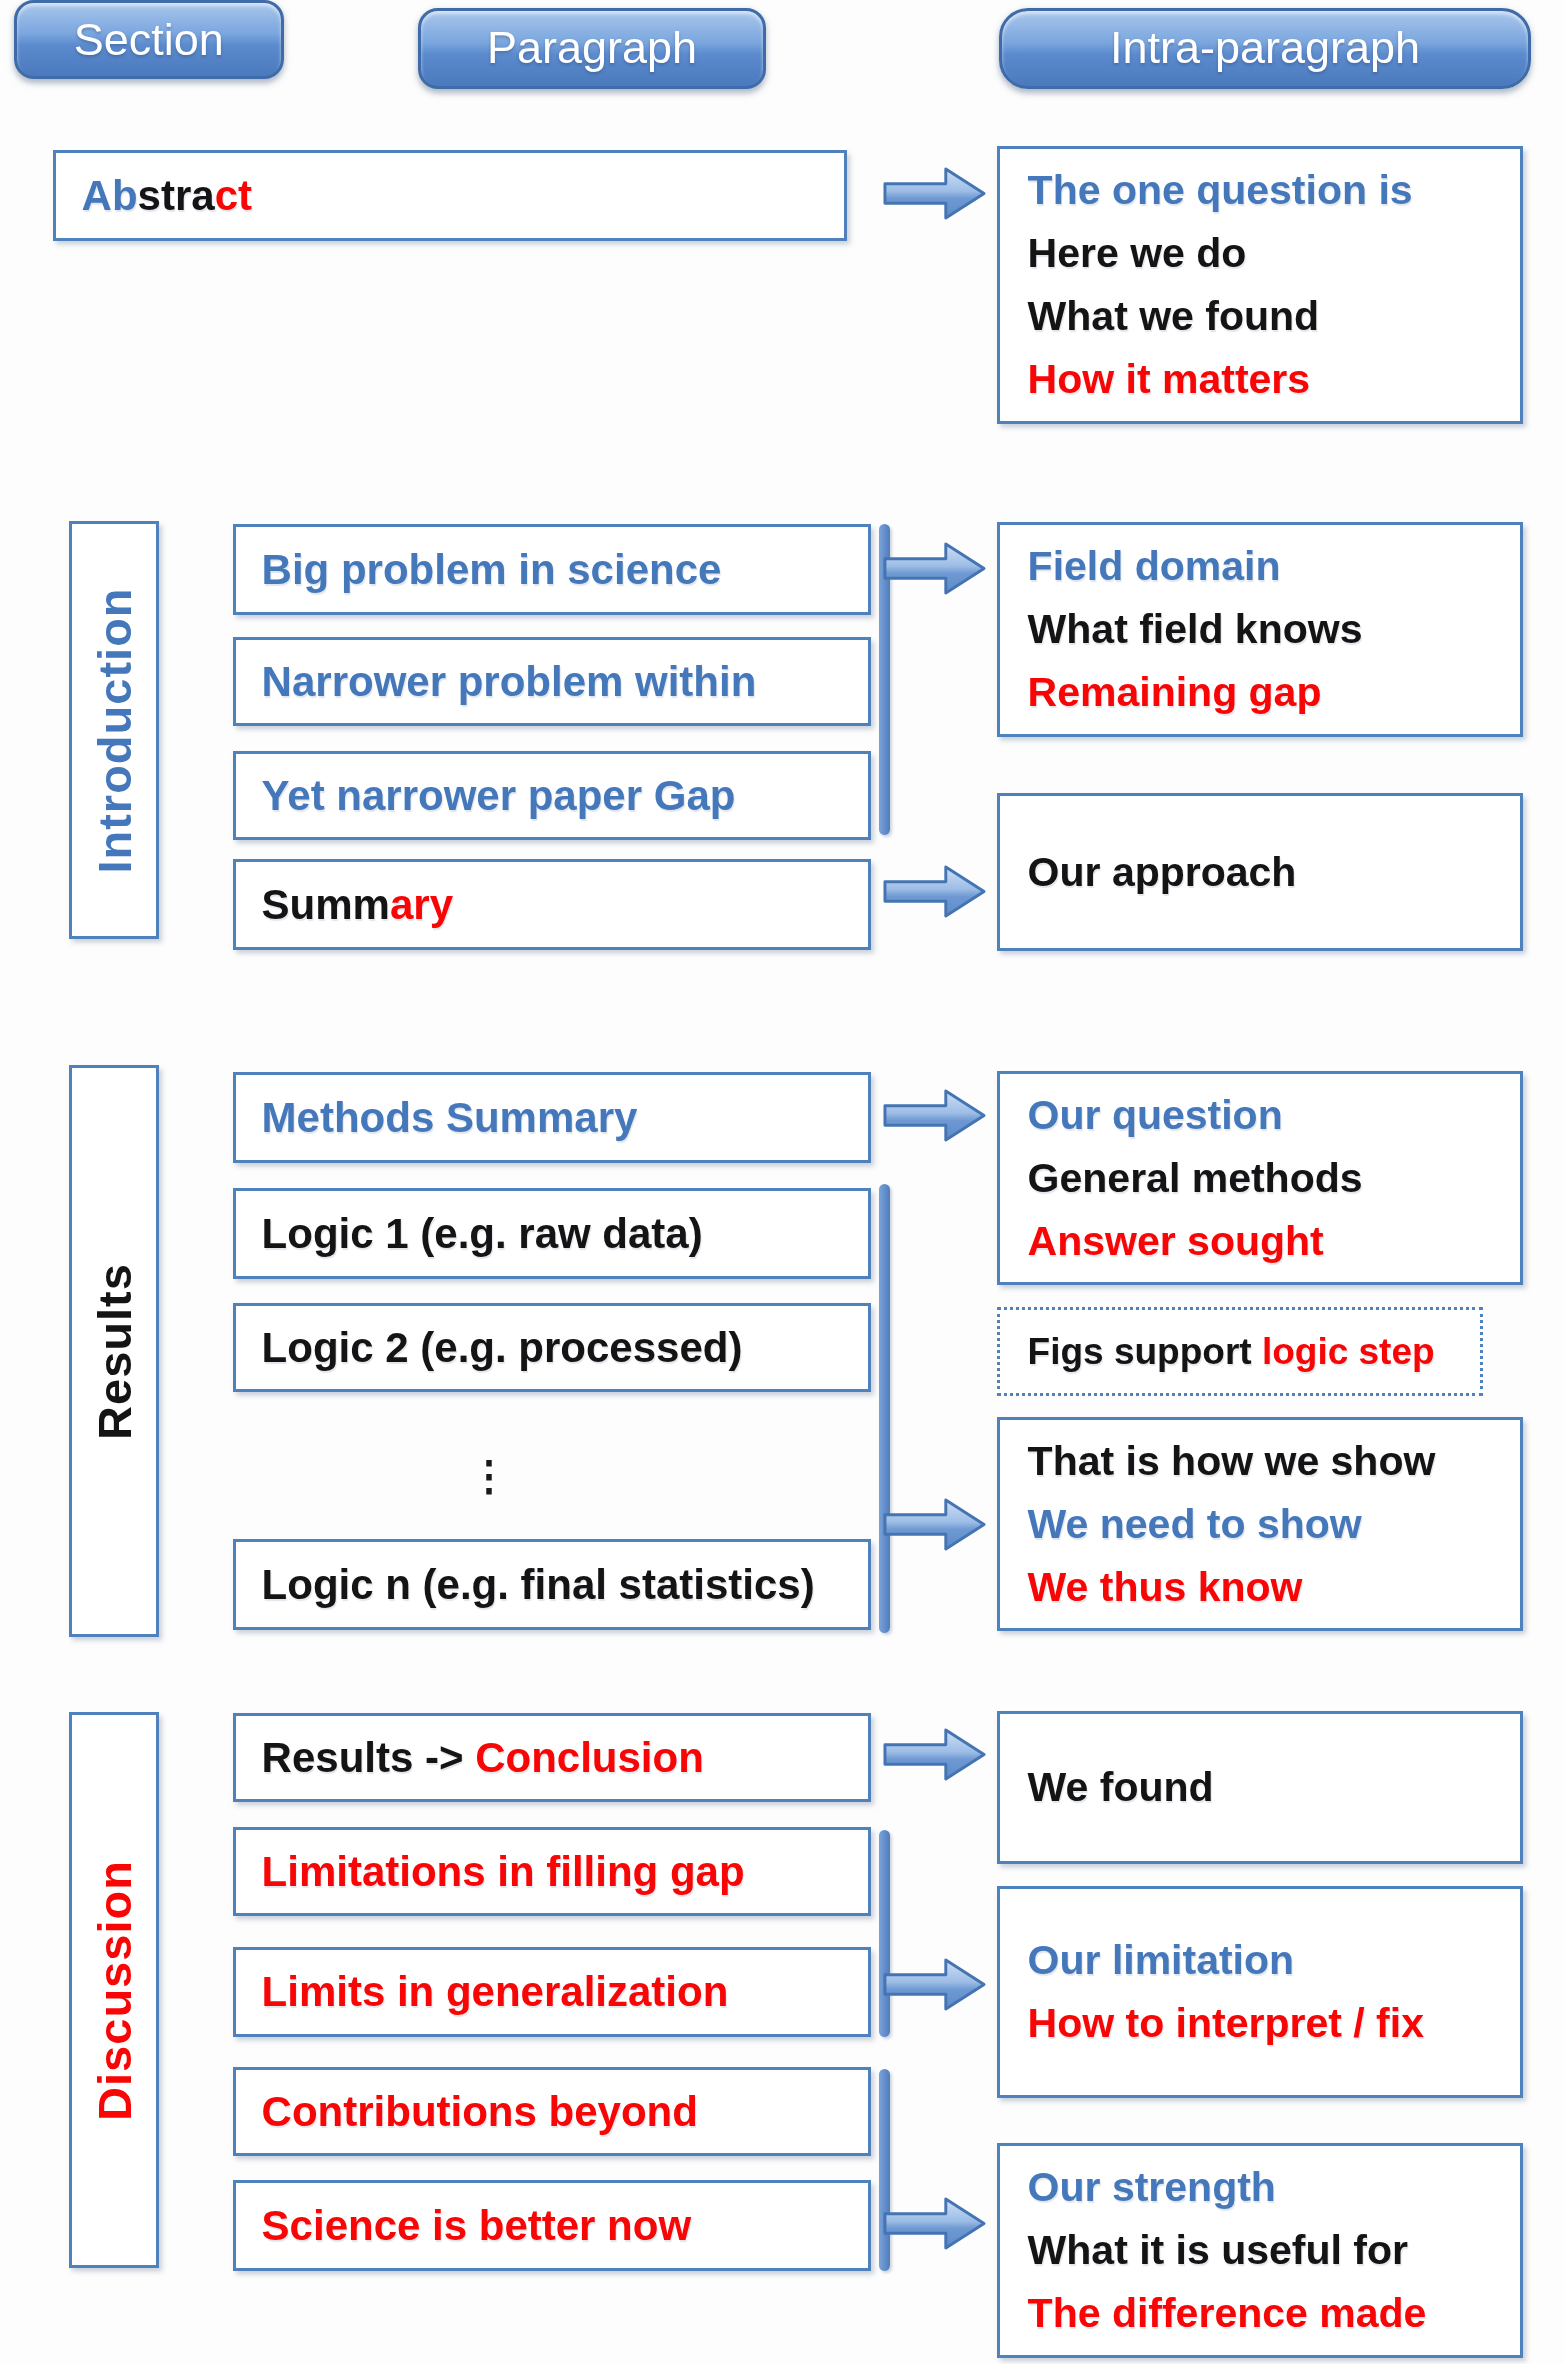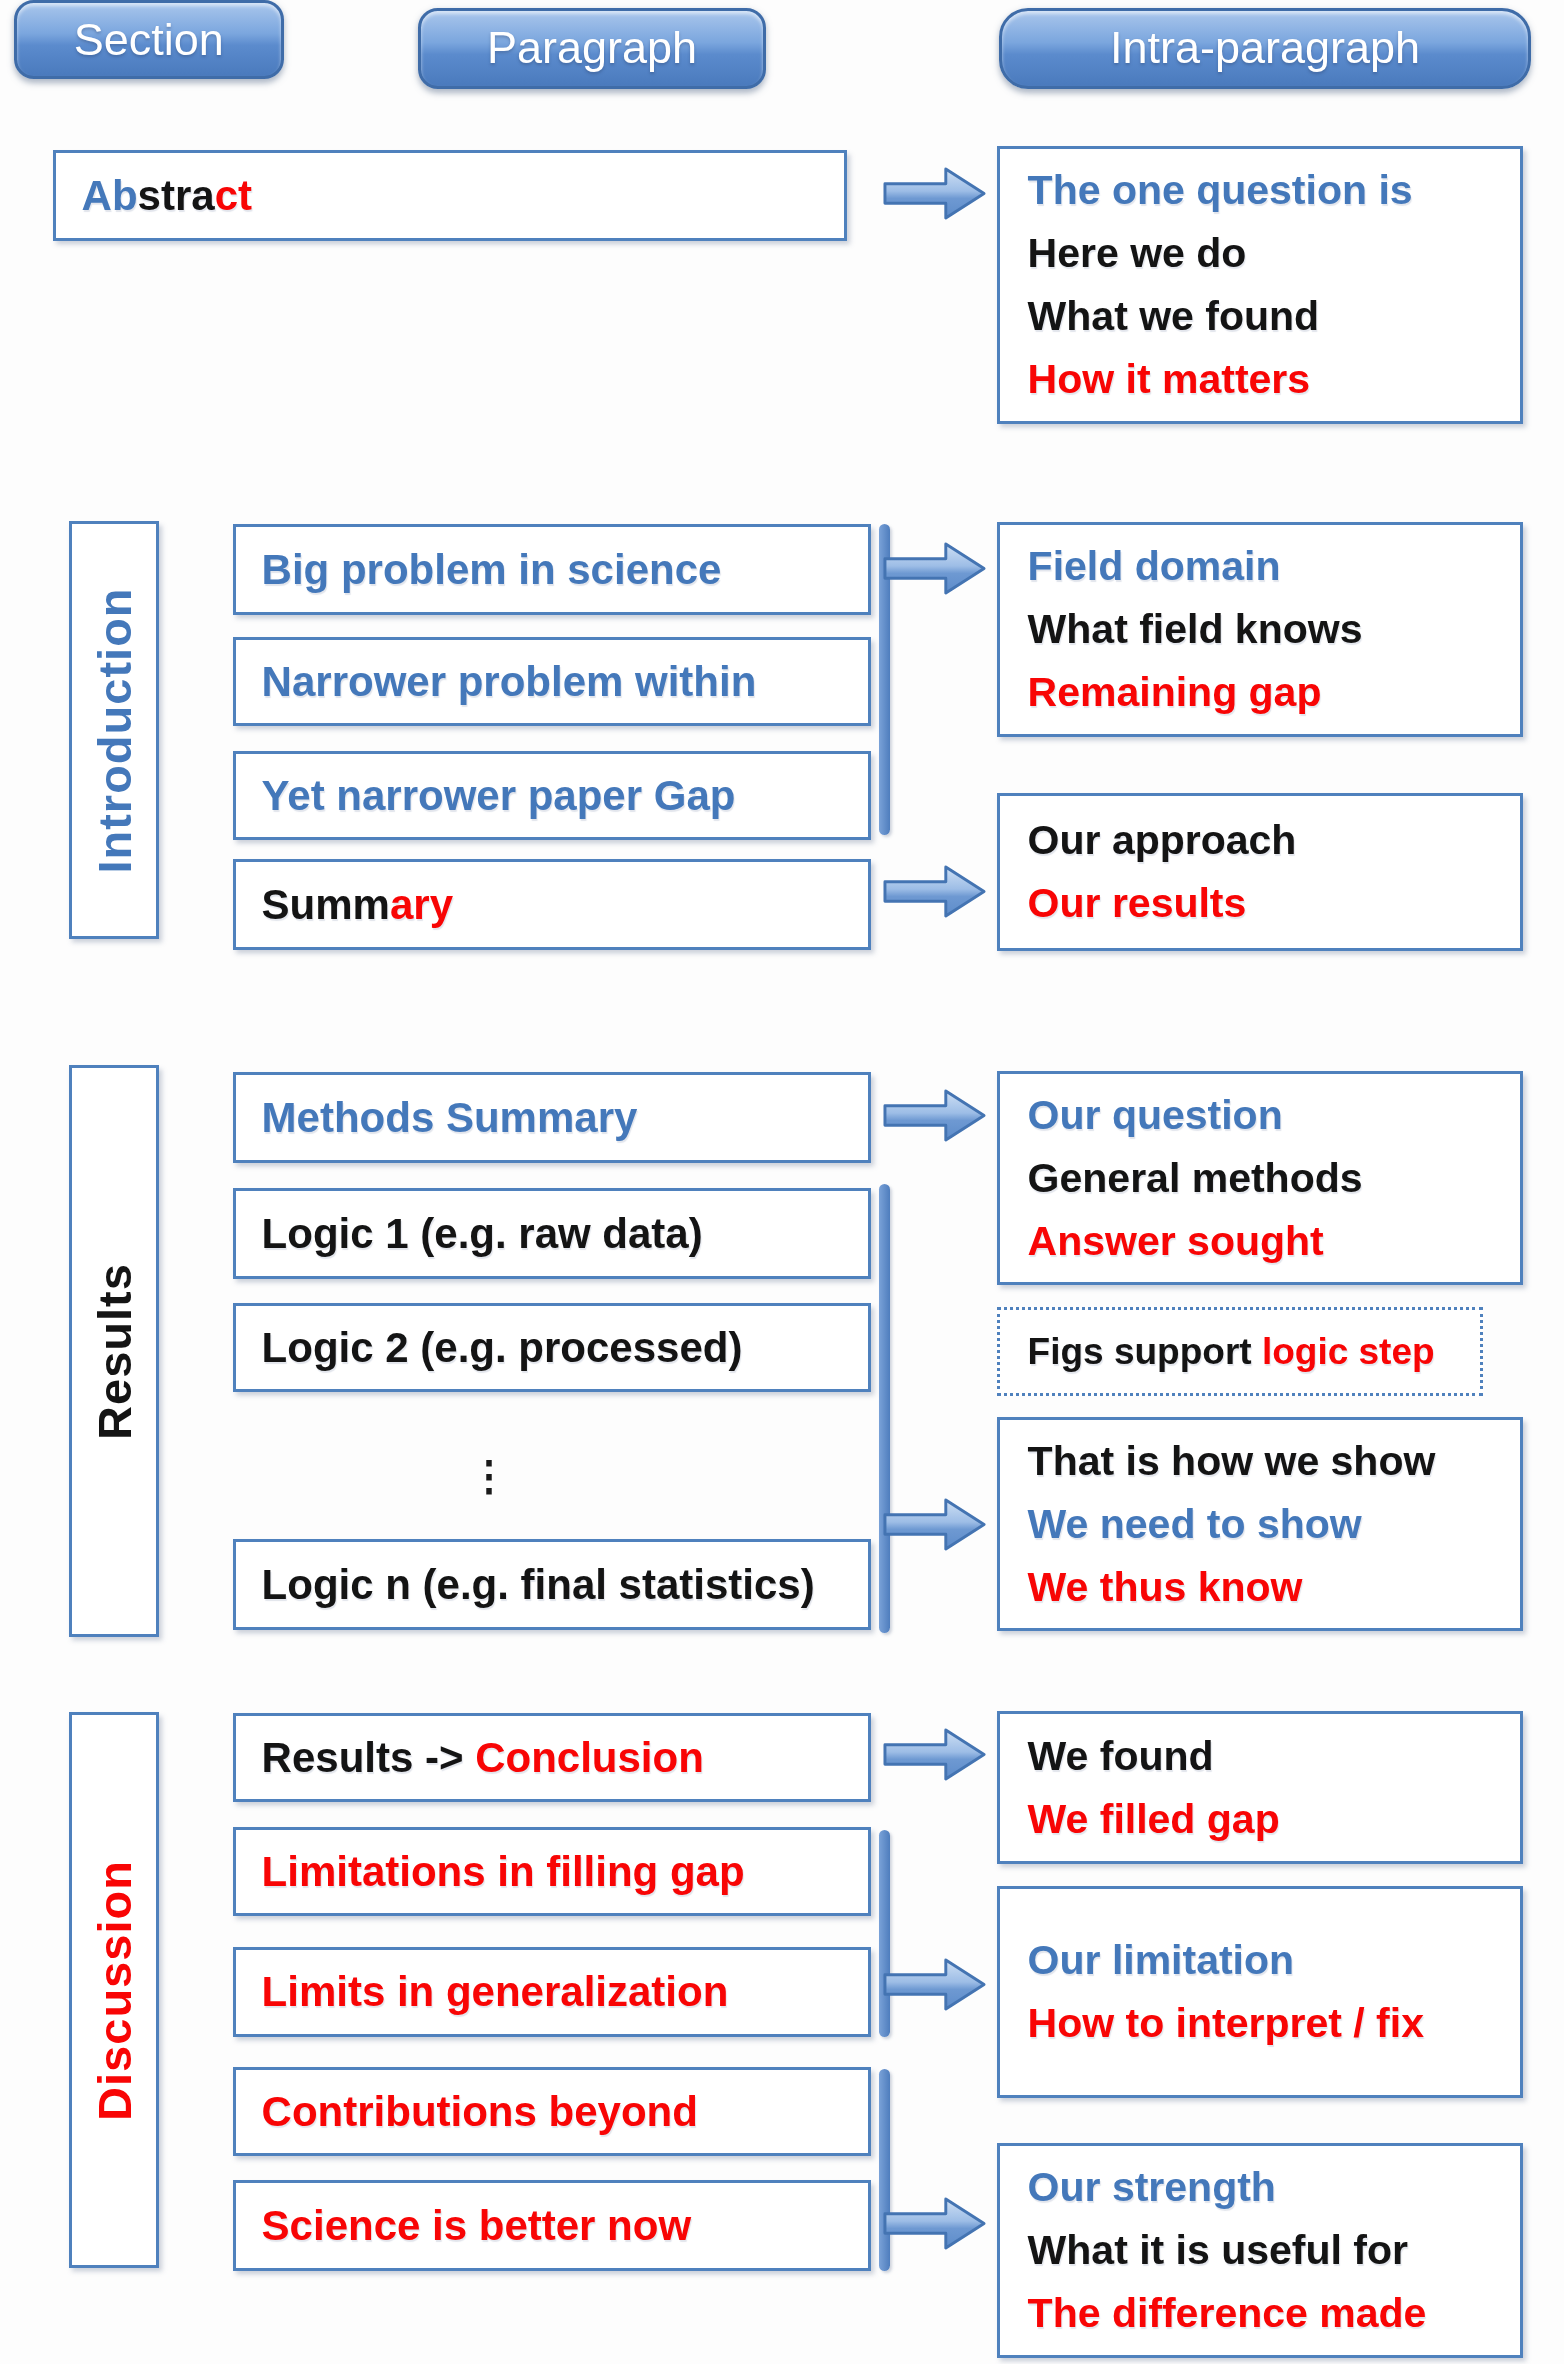--- a/index.html
+++ b/index.html
@@ -125,38 +125,36 @@
         <div class="line"><span class="c-black">What we found</span></div>
         <div class="line"><span class="c-red">How it matters</span></div>
       </div>
       <div class="box intra abs" style="left: 997px; top: 522px; width: 526px; height: 215px;">
         <div class="line"><span class="c-blue">Field domain</span></div>
         <div class="line"><span class="c-black">What field knows</span></div>
         <div class="line"><span class="c-red">Remaining gap</span></div>
       </div>
       <div class="box intra abs" style="left: 997px; top: 793px; width: 526px; height: 158px;">
         <div class="line"><span class="c-black">Our approach</span></div>
-        <div class="line"><span class="c-red">Our results</span></div>
       </div>
       <div class="box intra abs" style="left: 997px; top: 1071px; width: 526px; height: 214px;">
         <div class="line"><span class="c-blue">Our question</span></div>
         <div class="line"><span class="c-black">General methods</span></div>
         <div class="line"><span class="c-red">Answer sought</span></div>
       </div>
       <div class="box intra dotted abs" style="left: 997px; top: 1307px; width: 486px; height: 89px;">
         <div class="line"><span class="c-black">Figs support </span><span class="c-red">logic step</span></div>
       </div>
       <div class="box intra abs" style="left: 997px; top: 1417px; width: 526px; height: 214px;">
         <div class="line"><span class="c-black">That is how we show</span></div>
         <div class="line"><span class="c-blue">We need to show</span></div>
         <div class="line"><span class="c-red">We thus know</span></div>
       </div>
       <div class="box intra abs" style="left: 997px; top: 1711px; width: 526px; height: 153px;">
         <div class="line"><span class="c-black">We found</span></div>
-        <div class="line"><span class="c-red">We filled gap</span></div>
       </div>
       <div class="box intra abs" style="left: 997px; top: 1886px; width: 526px; height: 212px;">
         <div class="line"><span class="c-blue">Our limitation</span></div>
         <div class="line"><span class="c-red">How to interpret / fix</span></div>
       </div>
       <div class="box intra abs" style="left: 997px; top: 2143px; width: 526px; height: 215px;">
         <div class="line"><span class="c-blue">Our strength</span></div>
         <div class="line"><span class="c-black">What it is useful for</span></div>
         <div class="line"><span class="c-red">The difference made</span></div>
       </div>

